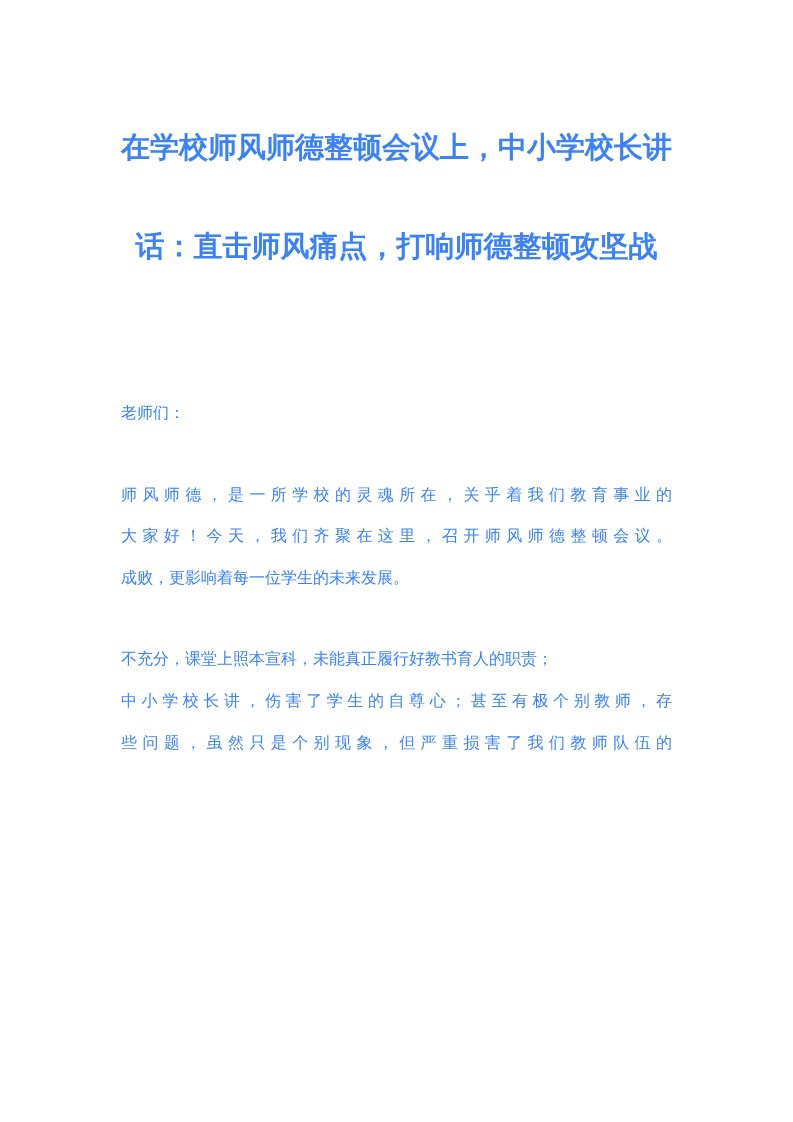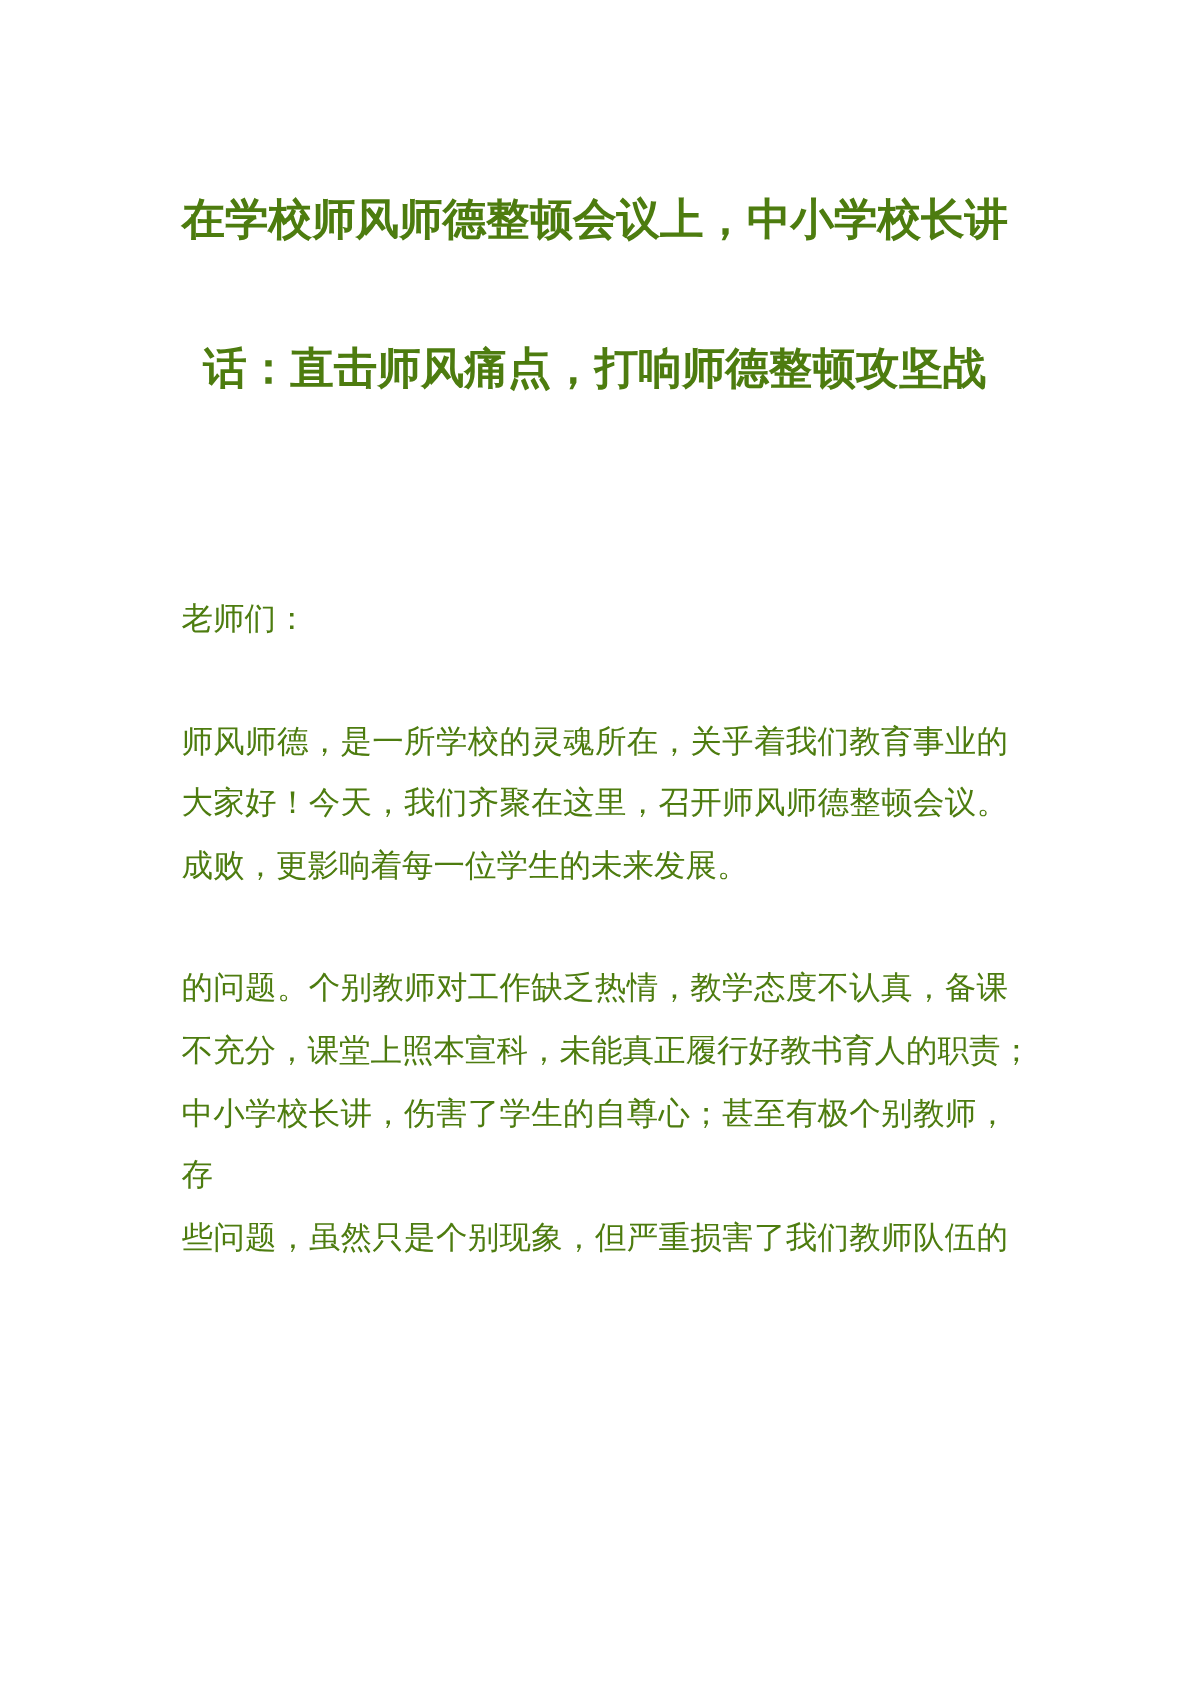--- a/index.html
+++ b/index.html
@@ -11,34 +11,34 @@
     width: 793px;
     height: 1122px;
     overflow: hidden;
   }
   .page {
     box-sizing: border-box;
     width: 793px;
     height: 1122px;
     background: #ffffff;
     padding: 98px 121px 0 121px;
-    color: #4d7c0f;
+    color: #3b82f6;
     font-family: "Liberation Sans", sans-serif;
   }
   .doc-title {
     font-size: 29px;
     font-weight: 700;
     line-height: 99px;
     margin: 0 0 96px 0;
   }
   .title-line {
     text-align: center;
   }
   .para {
-    font-size: 21px;
+    font-size: 16px;
     font-weight: 400;
     line-height: 41.6px;
     margin: 0 0 40px 0;
   }
   .tl {
     text-align: justify;
     text-align-last: justify;
   }
   .tl.last {
     text-align-last: left;
@@ -64,19 +64,18 @@
     <div class="tl last">老师们：</div>
   </div>
 
   <div class="para">
     <div class="tl">师风师德，是一所学校的灵魂所在，关乎着我们教育事业的</div>
     <div class="tl">大家好！今天，我们齐聚在这里，召开师风师德整顿会议。</div>
     <div class="tl last">成败，更影响着每一位学生的未来发展。</div>
   </div>
 
   <div class="para">
-    <div class="tl">的问题。个别教师对工作缺乏热情，教学态度不认真，备课</div>
     <div class="tl hang">不充分，课堂上照本宣科，未能真正履行好教书育人的职责；</div>
     <div class="tl">中小学校长讲，伤害了学生的自尊心；甚至有极个别教师，存</div>
     <div class="tl">些问题，虽然只是个别现象，但严重损害了我们教师队伍的</div>
   </div>
 
 </div>
 
 </body></html>

